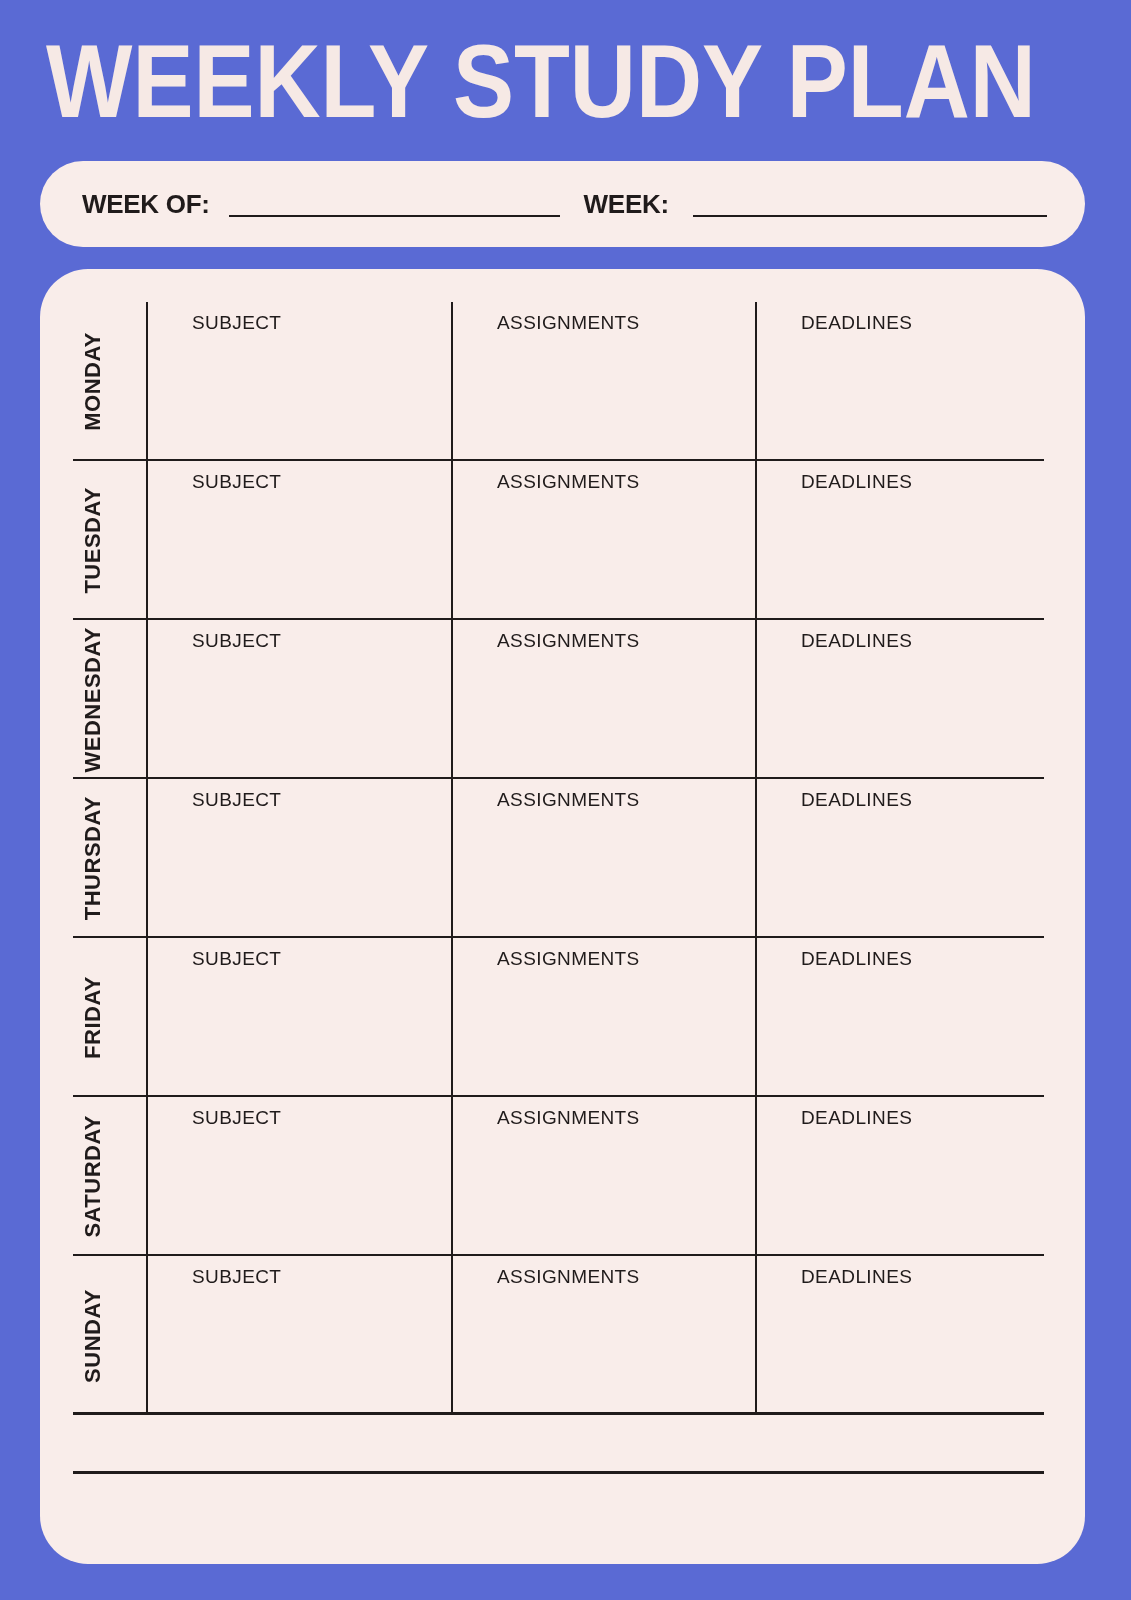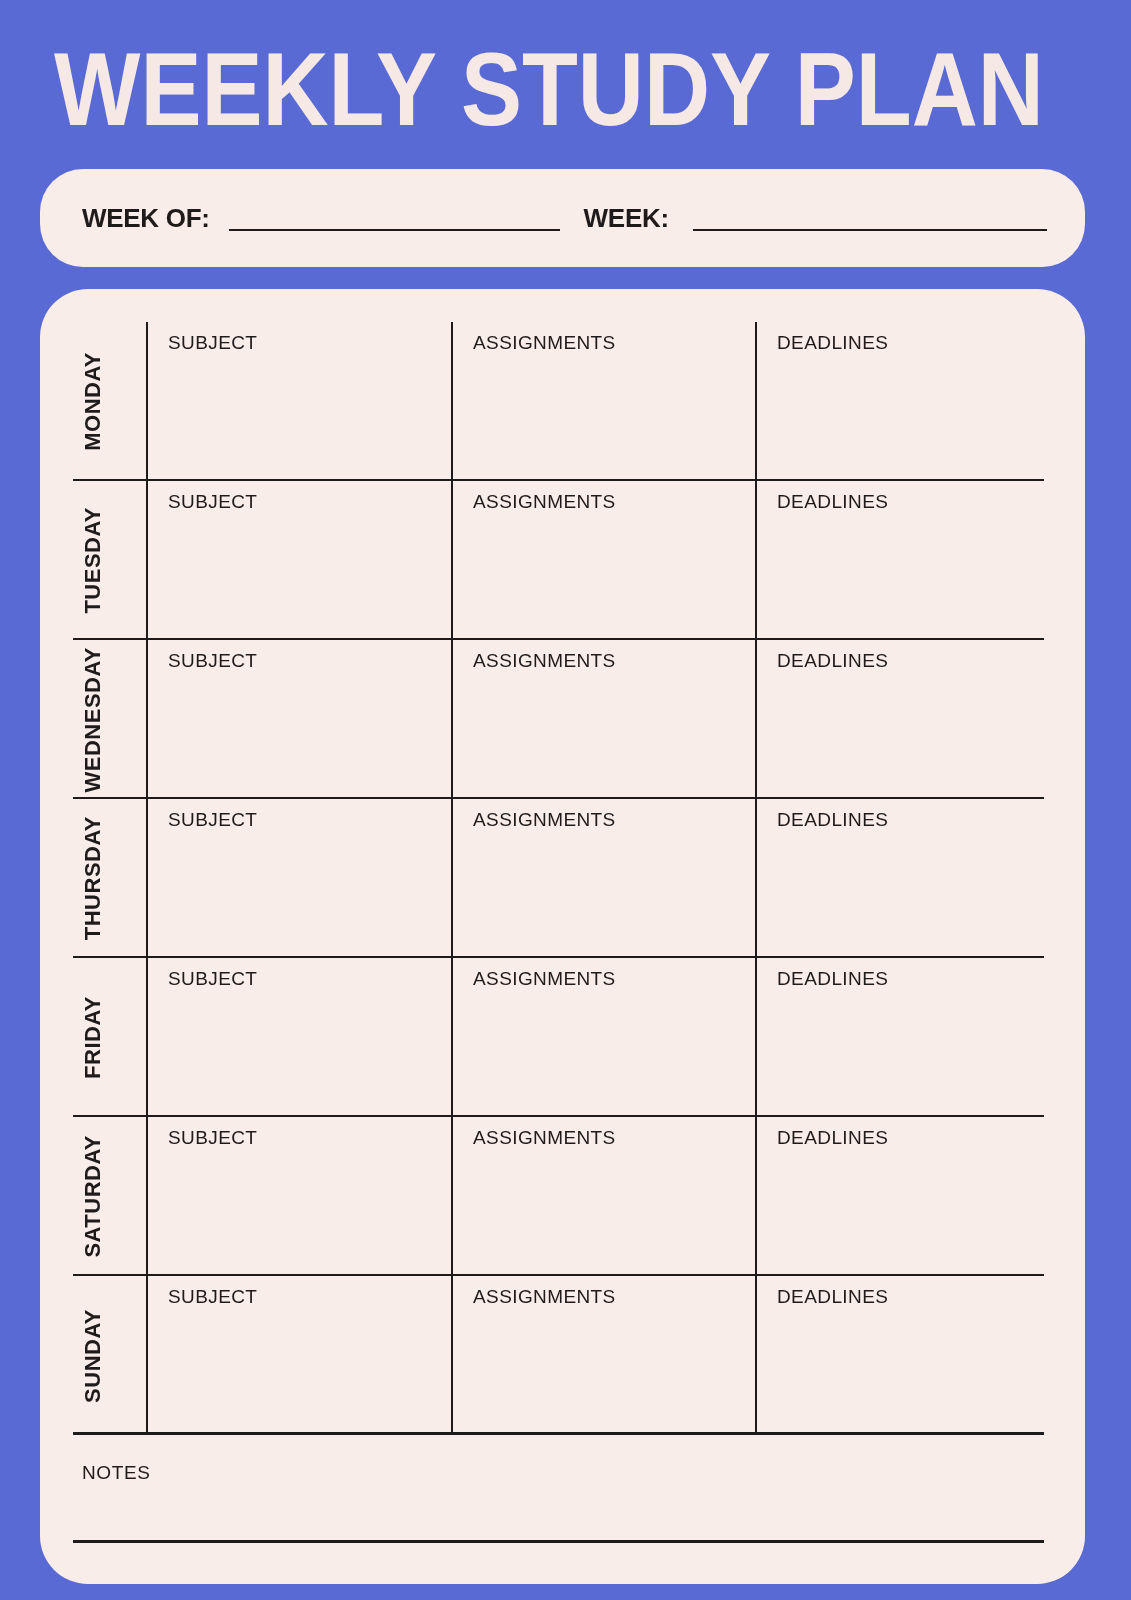--- a/index.html
+++ b/index.html
@@ -10,38 +10,38 @@
   }
   *{box-sizing:border-box;}
   html,body{margin:0;padding:0;width:1131px;height:1600px;overflow:hidden;}
   body{
     background:var(--bg);
     font-family:"Liberation Sans","DejaVu Sans",sans-serif;
     color:var(--ink);
   }
   
   .title{
-    margin:12px;
+    margin:4px;
     padding:24px 0 0 42px;
     font-size:104px;
     line-height:107px;
     font-weight:700;
     color:var(--cream-text);
     white-space:nowrap;
   }
   .title-inner{
     display:inline-block;
     transform:scaleX(0.88);
     transform-origin:0 50%;
     letter-spacing:0px;
   }
   
   .header-bar{
     margin:26px 46px 0 40px;
-    height:98px;
+    height:86px;
     background:var(--panel);
     border-radius:43px;
     display:flex;
     align-items:center;
     padding:0 38px 0 42px;
   }
   .hb-label{
     font-weight:700;
     font-size:26px;
     letter-spacing:-0.3px;
@@ -93,20 +93,21 @@
     font-size:22px;
     letter-spacing:0.5px;
     white-space:nowrap;
   }
   .cell{padding:10px 0 0 20px;}
   .cell.vline{border-right:2px solid var(--ink);}
   .col-header{
     font-size:19px;
     font-weight:400;
     letter-spacing:0.4px;
+    margin-left:24px;
   }
   
   .notes-label{
     margin:27px 0 0 42px;
     font-size:19px;
     letter-spacing:0.6px;
   }
   .notes-area{height:56px;margin:0 41px 0 33px;}
   .notes-line{
     height:2.5px;
@@ -185,16 +186,15 @@
       <div class="day-row">
         <div class="day-cell">
           <span class="day-label">SUNDAY</span>
         </div>
         <div class="cell vline"><span class="col-header">SUBJECT</span></div>
         <div class="cell vline"><span class="col-header">ASSIGNMENTS</span></div>
         <div class="cell"><span class="col-header">DEADLINES</span></div>
         <div class="row-line thick"></div>
       </div>
     </div>
-  <div class="notes-label">NOTES</div>
   <div class="notes-area"></div>
   <div class="notes-line"></div>
 </div>
 
 </body></html>

